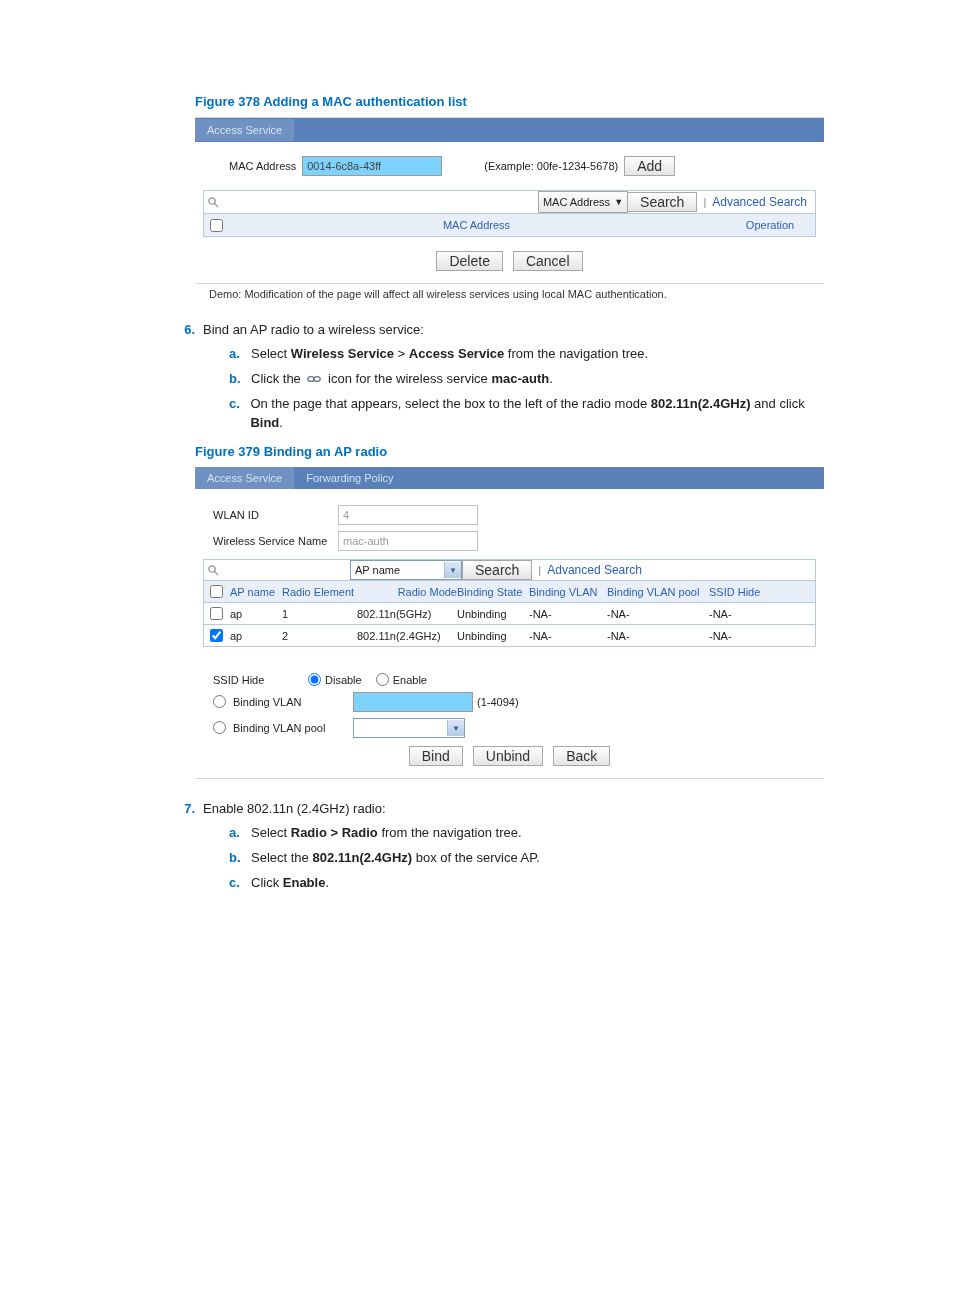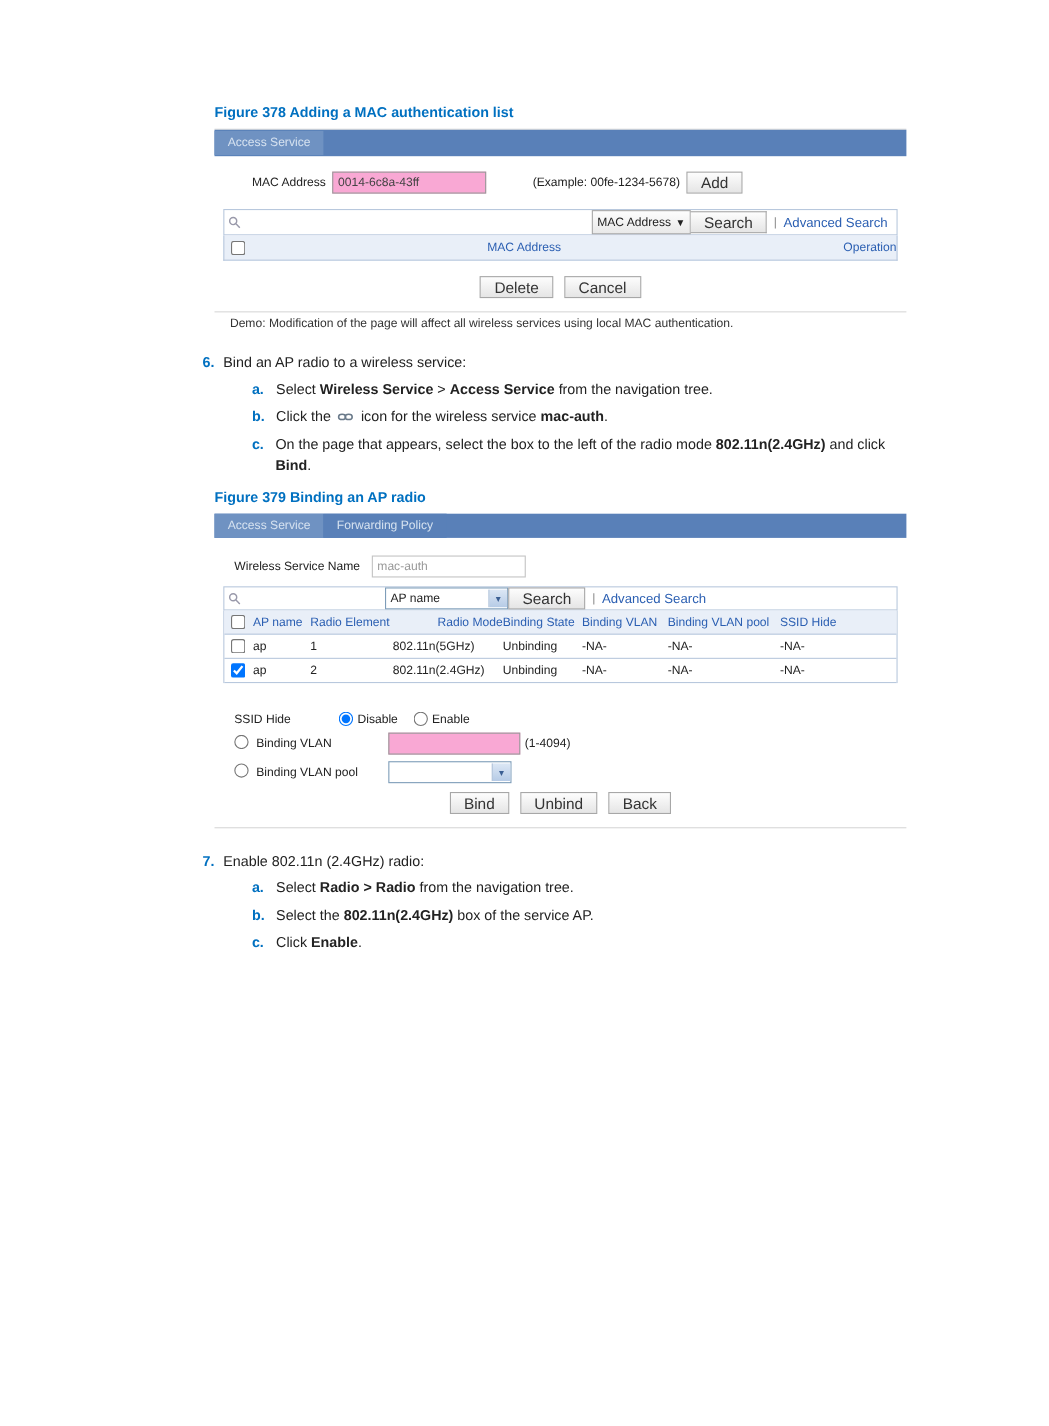--- a/index.html
+++ b/index.html
@@ -65,21 +65,21 @@
     display: flex;
     align-items: center;
     gap: 6px;
   }
   .txt-input {
     border: 1px solid #9a9a9a;
     height: 18px;
     padding: 0 4px;
     font-size: 11px;
     color: #444;
-    background: #f9a8d4;
+    background: #7dd3fc;
   }
   .btn-bevel {
     background: linear-gradient(#fdfdfd,#e5e5e5);
     border: 1px solid #a7a7a7;
     height: 20px;
     padding: 0 12px;
     font-size: 14px;
     display: inline-flex;
     align-items: center;
     justify-content: center;
@@ -294,21 +294,21 @@
         <button class="btn-bevel" style="border-left:none;">Search</button>
         <span style="padding:0 6px;color:#888;">|</span>
         <span class="link" style="padding-right:8px;">Advanced Search</span>
       </div>
 
       <div class="grid-head" style="border-top:none;">
         <div class="chk">
             <input type="checkbox" style="">
           </div>
         <div class="cell" style="flex:1;">MAC Address</div>
-        <div class="cell" style="width:90px;text-align:right;">Operation</div>
+        <div class="cell" style="width:90px;">Operation</div>
       </div>
 
       <div class="btn-row">
         <button class="btn-bevel">Delete</button>
         <button class="btn-bevel">Cancel</button>
       </div>
     </div>
   </div>
   <div class="demo-note">Demo: Modification of the page will affect all wireless services using local MAC authentication.</div>
 
@@ -345,20 +345,24 @@
   </div>
 
   <div class="fig-caption" style="margin-top:6px;">Figure 379 Binding an AP radio</div>
 
   <div class="panel" style="border-top:none;">
     <div class="tabbar2">
       <div class="tab active">Access Service</div>
       <div class="tab inactive">Forwarding Policy</div>
     </div>
     <div class="panel-body" style="padding:10px 8px 8px 8px;">
+      <div class="form-row">
+        <div class="flabel">WLAN ID</div>
+        <div class="readonly-box">4</div>
+      </div>
       <div class="form-row">
         <div class="flabel" style="line-height:1.2;">Wireless Service Name</div>
         <div class="readonly-box">mac-auth</div>
       </div>
 
       <div class="search-row" style="margin-top:8px;">
         <div class="search-icon">
           <svg width="12" height="12" viewBox="0 0 12 12">
               <circle cx="5" cy="5" r="3.2" fill="none" stroke="#99a" stroke-width="1.3"></circle>
               <line x1="7.5" y1="7.5" x2="11" y2="11" stroke="#99a" stroke-width="1.3"></line>

